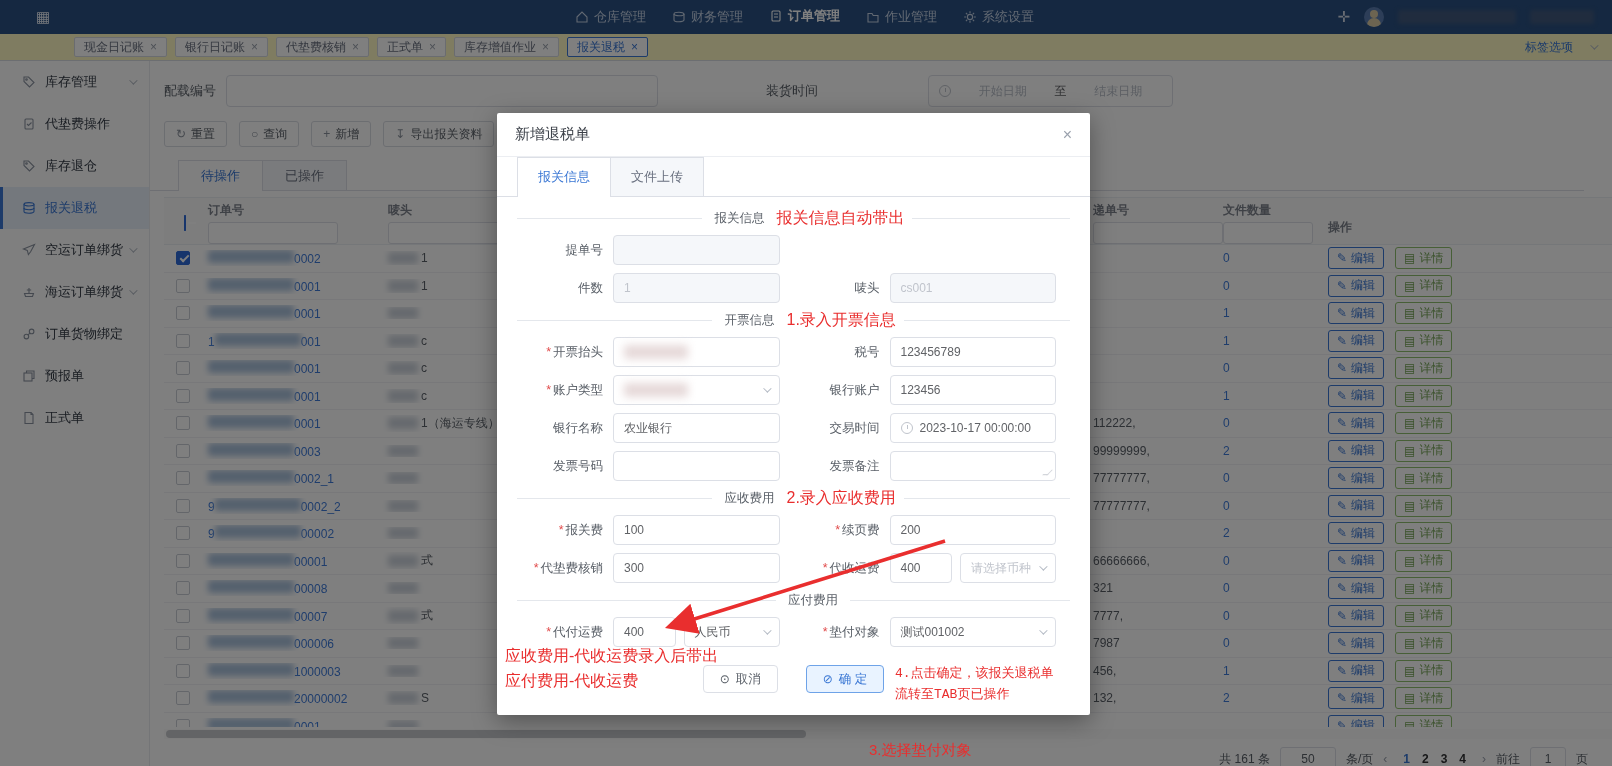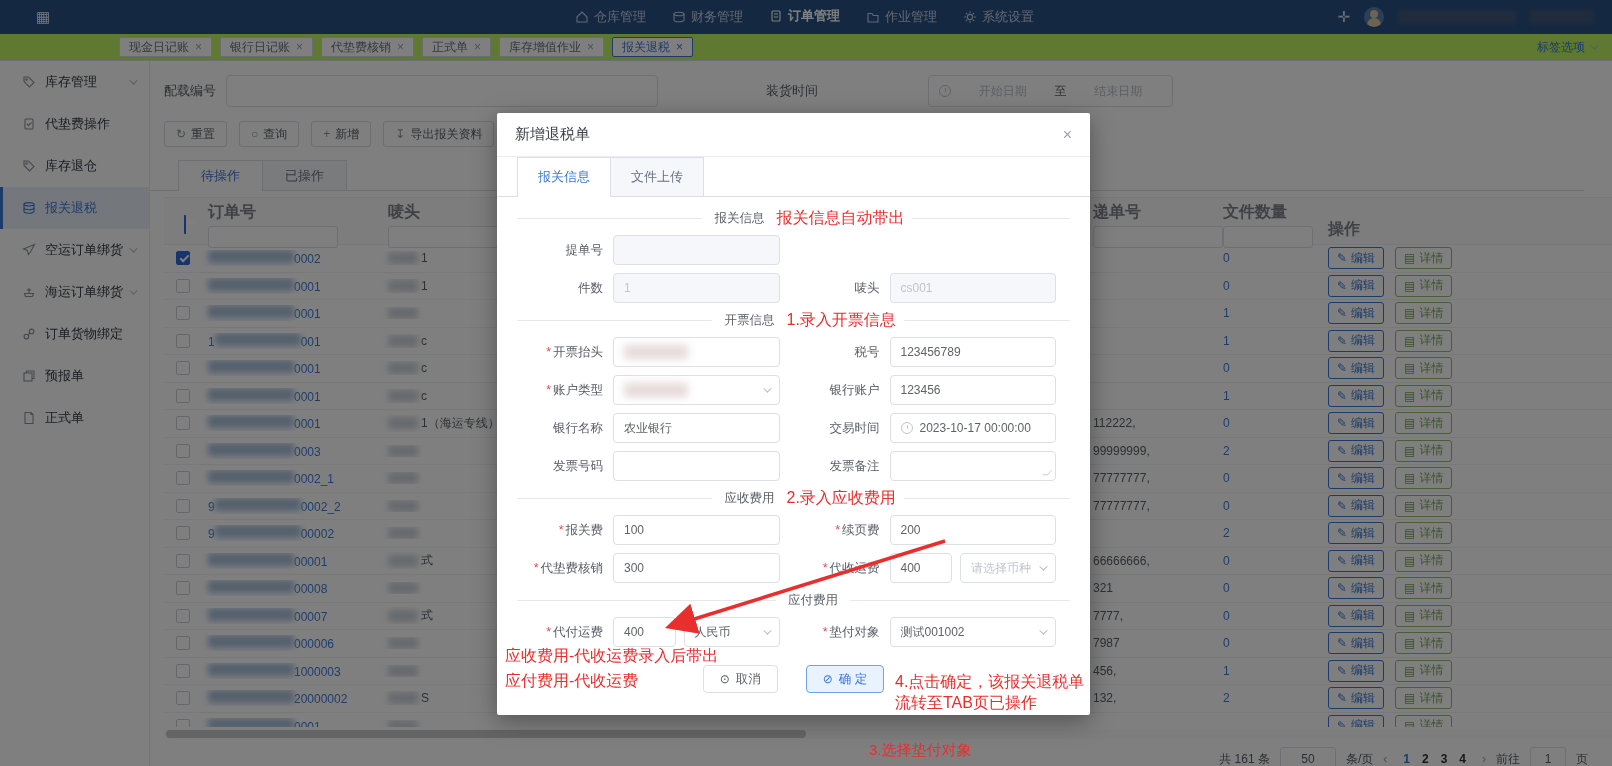--- a/index.html
+++ b/index.html
@@ -15,26 +15,26 @@
   .nav-item .nico svg { display:block; }
   .nav-item.active { color:#fff; font-weight:bold; border-bottom:2px solid #dfe9f5; }
   .nav-right { position:absolute; right:18px; top:0; height:34px; display:flex; align-items:center; gap:14px; }
   .move-ico { color:#cfd8e6; font-size:15px; cursor:pointer; }
   .avatar { width:20px; height:20px; border-radius:50%; background:#5b7db0; position:relative; overflow:hidden; }
   .avatar:before { content:""; position:absolute; left:6px; top:3px; width:8px; height:8px; border-radius:50%; background:#d8c9a3; }
   .avatar:after { content:""; position:absolute; left:3px; top:11px; width:14px; height:9px; border-radius:7px 7px 0 0; background:#d8c9a3; }
   .blur-chip { height:14px; border-radius:2px; background:#41597d; filter:blur(2px); }
 
   
-  .tabbar { height:27px; background:#bef264; border-bottom:1px solid #d9dde3; display:flex; align-items:center; padding-left:119px; gap:8px; position:relative; }
+  .tabbar { height:27px; background:#fef9c3; border-bottom:1px solid #d9dde3; display:flex; align-items:center; padding-left:74px; gap:8px; position:relative; }
   .tag { display:flex; align-items:center; gap:6px; height:20px; padding:0 9px; background:#fff; border:1px solid #d5d9e0; border-radius:2px; font-size:12px; color:#6a7180; cursor:pointer; white-space:nowrap; }
   .tag .x { color:#9aa1ad; font-size:12px; }
   .tag.active { border-color:#3a77d4; color:#3a77d4; }
   .tag.active .x { color:#3a77d4; }
-  .tag-options { position:absolute; right:16px; color:#3a77d4; font-size:12px; cursor:pointer; display:flex; align-items:center; gap:5px; }
+  .tag-options { position:absolute; right:16px; color:#3a77d4; font-size:12px; cursor:pointer; display:flex; align-items:center; gap:17px; }
 
   
   .sidebar { position:absolute; left:0; top:61px; width:150px; height:705px; background:#fff; border-right:1px solid #e8eaee; }
   .side-item { position:relative; display:flex; align-items:center; gap:9px; height:42px; padding-left:22px; font-size:13px; color:#333a45; cursor:pointer; }
   .side-item .sico { color:#8b93a0; display:flex; }
   .side-item .chev { position:absolute; right:14px; }
   .side-item.active { background:#e9f1fb; color:#3a77d4; }
   .side-item.active .sico { color:#3a77d4; }
   .side-item.active:before { content:""; position:absolute; left:0; top:0; width:3px; height:100%; background:#3a77d4; }
   .chev { display:inline-block; width:6px; height:6px; border-right:1px solid #b3bac4; border-bottom:1px solid #b3bac4; transform:rotate(45deg) translateY(-2px); }
@@ -56,21 +56,21 @@
   .content-tabs { display:flex; margin:13px 0 0 0; border-bottom:1px solid #dcdfe6; width:1434px;padding-left:28px; }
   .ctab { height:30px; padding:0 22px; display:flex; align-items:center; font-size:13px; border:1px solid #dcdfe6; border-bottom:none; background:#f5f7fa; color:#6a7180; cursor:pointer; }
   .ctab + .ctab { border-left:none; }
   .ctab.active { background:#fff; color:#3a77d4; position:relative; }
   .ctab.active:after { content:""; position:absolute; left:0; right:0; bottom:-1px; height:2px; background:#fff; }
 
   
   .tablewrap { position:relative; margin:6px 0 0 14px; width:1590px; }
   .trow { display:grid; grid-template-columns:36px 180px 165px 540px 130px 105px 430px; align-items:center; }
   .thead { background:#fafafa; border-top:1px solid #ebeef3; border-bottom:1px solid #ebeef3; height:48px; }
-  .thead .th { font-size:16px; color:#7d828c; font-weight:bold; padding:4px 8px; }
+  .thead .th { font-size:12px; color:#7d828c; font-weight:bold; padding:4px 8px; }
   .th .fl-inp { margin-top:3px; width:130px; height:22px; border:1px solid #dcdfe6; border-radius:3px; background:#fff; }
   .rows { height:482px; overflow:hidden; }
   .row { height:27.5px; border-bottom:1px solid #f0f1f4; }
   .cell { padding:0 8px; white-space:nowrap; overflow:hidden; font-size:12px; color:#5a6068; display:flex; align-items:center; gap:3px; }
   .ordlink { color:#3f7bd9; cursor:pointer; }
   .redact { display:inline-block; width:86px; height:13px; border-radius:2px; background:#a9c1dc; filter:blur(3px); }
   .redact.sm { width:30px; height:12px; background:#ccd3dc; }
   .filecount { color:#3f7bd9; cursor:pointer; }
   .abtn { display:inline-flex; align-items:center; gap:4px; height:22px; padding:0 8px; border-radius:3px; font-size:12px; cursor:pointer; background:#fff; }
   .abtn.edit { border:1px solid #3a77d4; color:#3a77d4; margin-right:8px; }
@@ -122,21 +122,21 @@
   .ico-clock:after { content:""; position:absolute; left:5px; top:2px; width:1px; height:4px; background:#c0c4cc; }
   .ico-cal { flex:none; width:11px; height:11px; border:1px solid #c0c4cc; border-radius:2px; position:relative; }
   .ico-cal:before { content:""; position:absolute; left:1px; top:2px; right:1px; height:1px; background:#c0c4cc; }
   .note-red { position:absolute; color:#e92e2e; font-size:16px; line-height:25px; white-space:nowrap; z-index:5; }
   .bring-note { left:8px; top:446px; }
   .step3 { left:372px; top:540px; font-size:15px; }
   .m-foot { position:relative; display:flex; justify-content:center; gap:28px; padding-top:14px; height:56px; }
   .mbtn { display:inline-flex; align-items:center; gap:6px; height:28px; padding:0 16px; border-radius:4px; border:1px solid #dcdfe6; background:#fff; font-size:12.5px; color:#5a6068; cursor:pointer; }
   .mbtn .mico { font-size:12px; }
   .mbtn.primary { background:#e9f3ff; border-color:#6ea3e8; color:#3a77d4; }
-  .step4 { left:378px; top:20px; font-size:16px; line-height:21px; }
+  .step4 { left:378px; top:12px; font-size:13px; line-height:21px;font-family:Liberation Mono, monospace; }
   .arrow-svg { position:absolute; left:0; top:0; width:593px; height:602px; pointer-events:none; z-index:4; }
 </style>
 </head>
 <body>
 
 <div class="app">
 
   <div class="navbar">
     <span class="nav-grid">▦</span>
     <div class="nav-menu" id="nav-menu">

